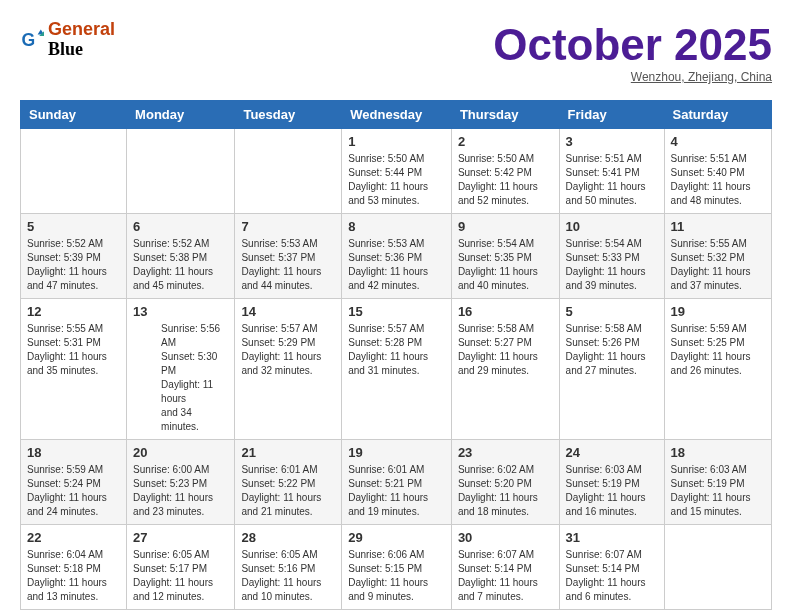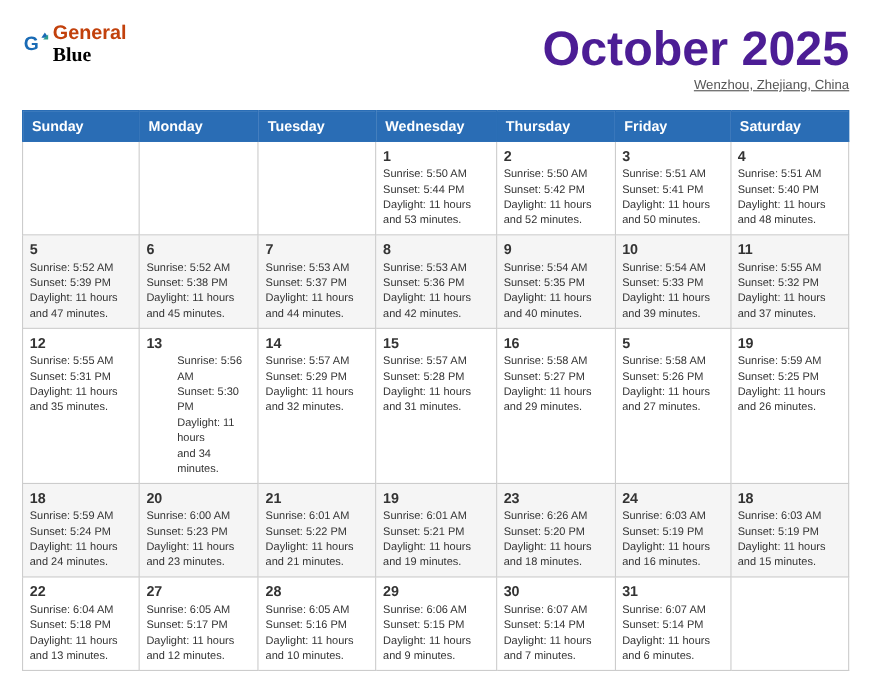--- a/index.html
+++ b/index.html
@@ -281,21 +281,21 @@
         </td>
         <td>
           <span class="day-number">19</span>
           <div class="day-info" style="white-space: pre-line;">Sunrise: 6:01 AM
 Sunset: 5:21 PM
 Daylight: 11 hours
 and 19 minutes.</div>
         </td>
         <td>
           <span class="day-number">23</span>
-          <div class="day-info" style="white-space: pre-line;">Sunrise: 6:26 AM
+          <div class="day-info" style="white-space: pre-line;">Sunrise: 6:02 AM
 Sunset: 5:20 PM
 Daylight: 11 hours
 and 18 minutes.</div>
         </td>
         <td>
           <span class="day-number">24</span>
           <div class="day-info" style="white-space: pre-line;">Sunrise: 6:03 AM
 Sunset: 5:19 PM
 Daylight: 11 hours
 and 16 minutes.</div>

